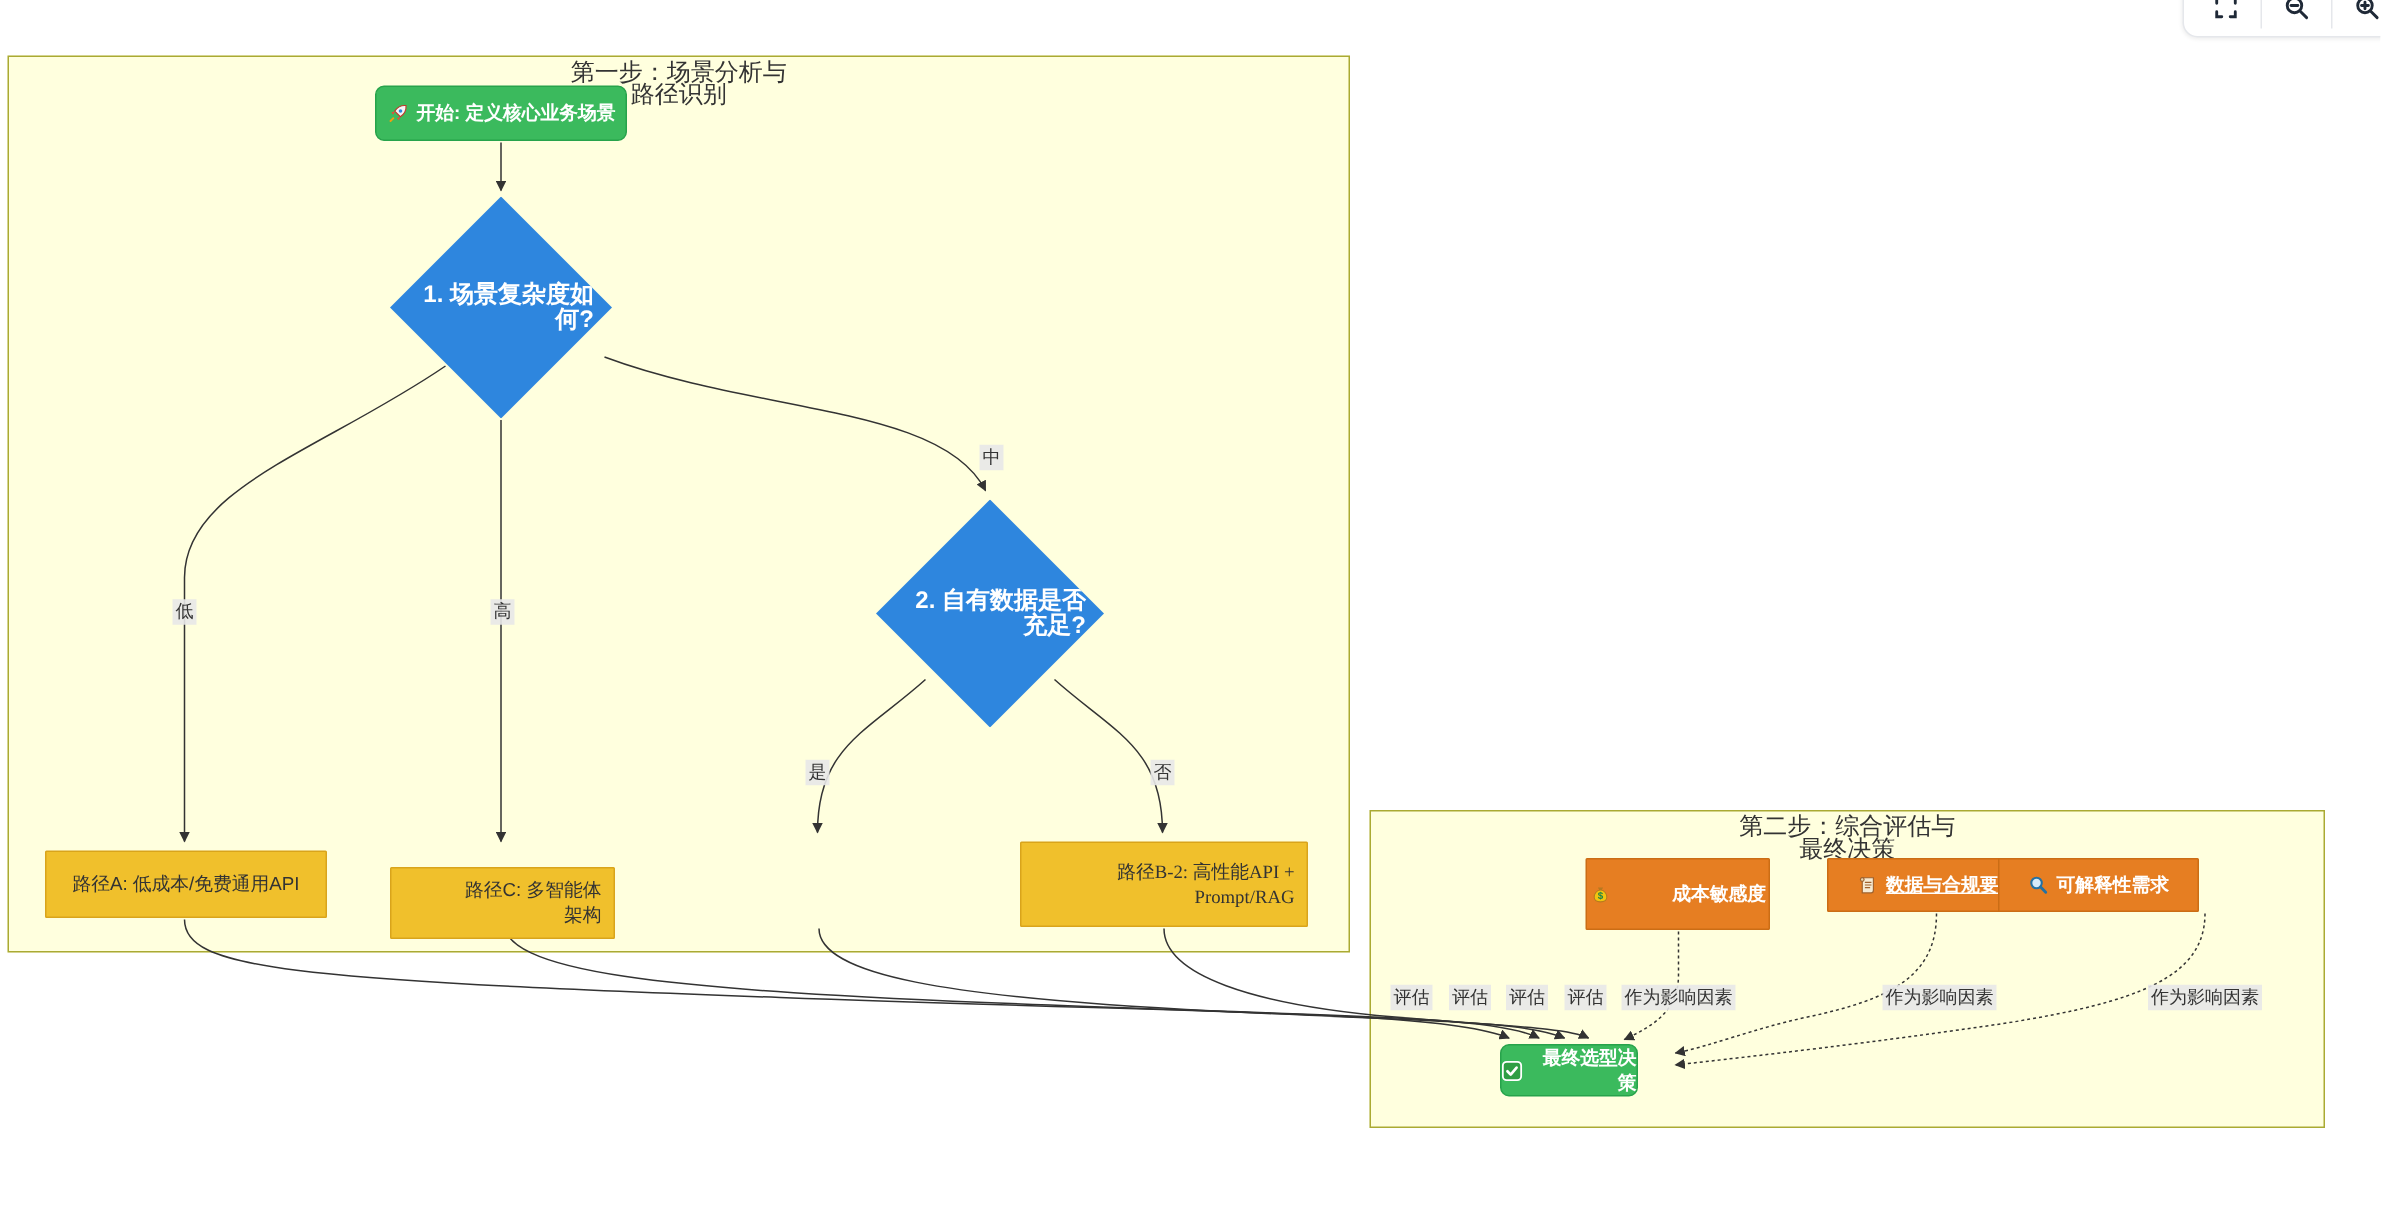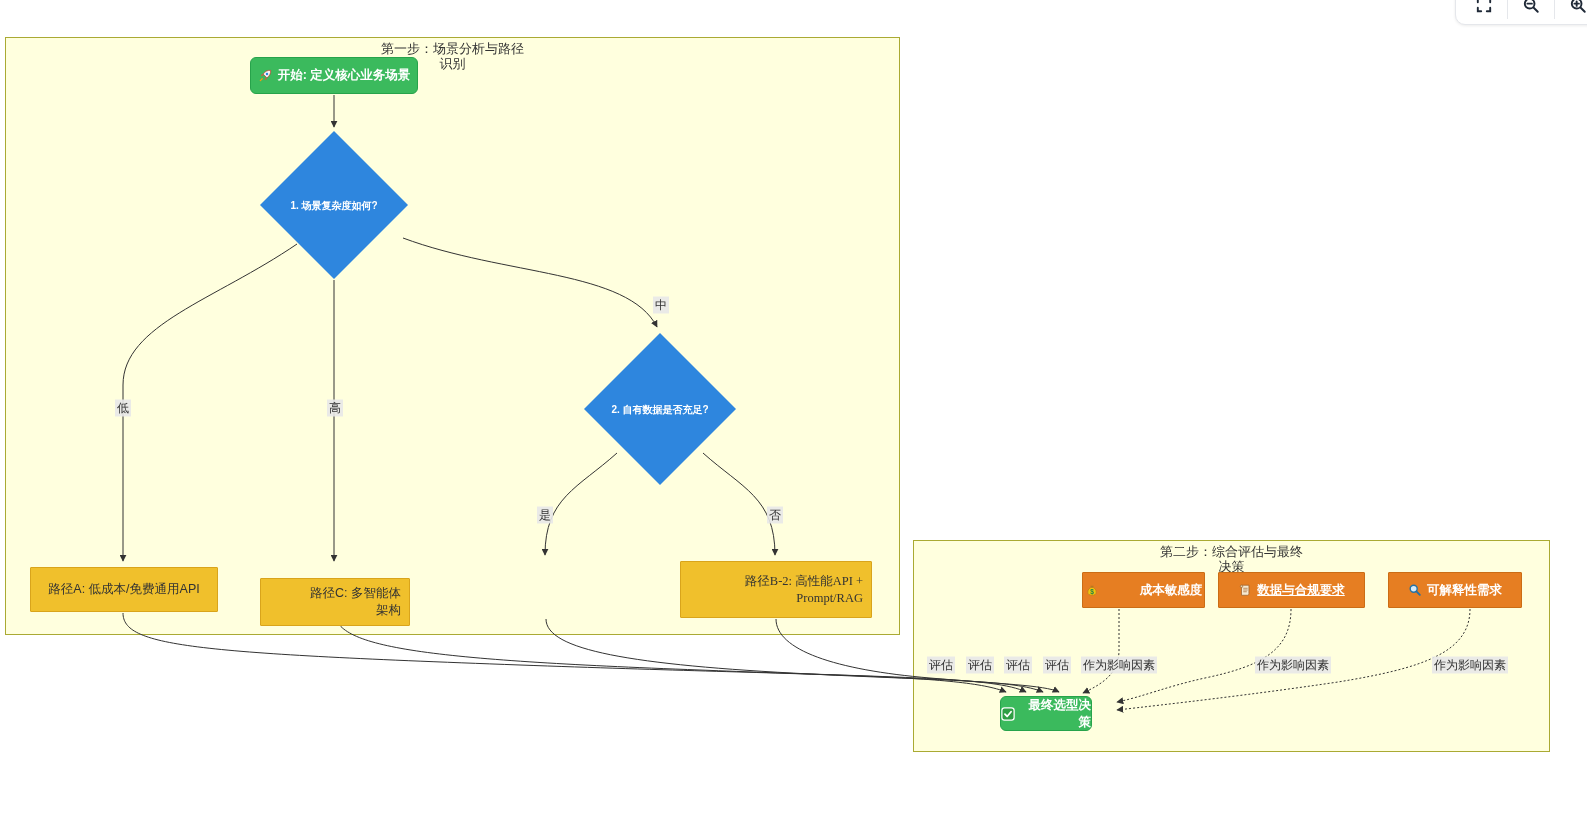--- a/index.html
+++ b/index.html
@@ -4,47 +4,47 @@
 <style>
   html,body{margin:0;padding:0;background:#fff;}
   body{font-family:"Liberation Sans","DejaVu Sans",sans-serif;color:#333;}
   .canvas{position:relative;width:1587px;height:813px;overflow:hidden;background:#fff;}
 
   
   .subgraph{position:absolute;background:#ffffde;border:1px solid #aaaa33;box-sizing:border-box;}
   .sg1{left:5px;top:37px;width:895px;height:598px;}
   .sg2{left:913px;top:540px;width:637px;height:212px;}
   .sg-title{position:absolute;top:3px;left:0;right:0;margin:0 auto;width:152px;
-    text-align:center;font-size:13px;line-height:15px;color:#333;}
+    text-align:center;font-size:16px;line-height:15px;color:#333;}
 
   
   svg.edges{position:absolute;left:0;top:0;width:1587px;height:813px;pointer-events:none;}
   .edge{fill:none;stroke:#333;stroke-width:1px;}
   .edge.dotted{stroke-dasharray:2,2;}
 
   
   .node{position:absolute;box-sizing:border-box;display:flex;align-items:center;justify-content:center;
     text-align:right;font-size:12.5px;line-height:17px;}
   .node .ico{display:inline-flex;margin-right:5px;flex:0 0 auto;}
   .green{background:#3bba5d;border:1px solid #27a34b;border-radius:6px;color:#fff;font-weight:bold;}
   .gold{background:#f0c02c;border:1px solid #d9a41b;color:#333;border-radius:1px;padding:4px 8px;}
   .orange{background:#e67e22;border:1px solid #cb6d15;color:#fff;font-weight:bold;border-radius:1px;}
-  .diamond{background:#2e86de;color:#fff;font-weight:bold;font-size:10px;
+  .diamond{background:#2e86de;color:#fff;font-weight:bold;font-size:16px;
     clip-path:polygon(50% 0,100% 50%,50% 100%,0 50%);padding:0 12px;}
 
   .n-start{left:250px;top:57px;width:168px;height:37px;}
   .n-d1{left:260px;top:131px;width:148px;height:148px;}
   .n-d2{left:584px;top:333px;width:152px;height:152px;}
   .n-pa{left:30px;top:567px;width:188px;height:45px;}
   .n-pc{left:260px;top:578px;width:150px;height:48px;padding-left:37px;}
   .n-pb1{left:450px;top:561px;width:193px;height:57px;}
   .n-pb2{left:680px;top:561px;width:192px;height:57px;font-family:Liberation Serif, serif;}
-  .n-cost{left:1082px;top:572px;width:123px;height:36px;gap:36px;}
+  .n-cost{left:1057px;top:572px;width:123px;height:48px;gap:36px;}
   .n-comp{left:1218px;top:572px;width:147px;height:36px;text-decoration:underline;}
-  .n-expl{left:1388px;top:572px;width:134px;height:36px;}
+  .n-expl{left:1332px;top:572px;width:134px;height:36px;}
   .n-final{left:1000px;top:696px;width:92px;height:35px;}
 
   
   .elabel{position:absolute;transform:translate(-50%,-50%);background:rgba(232,232,232,.9);
     color:#333;font-size:12px;padding:0 2px;white-space:nowrap;}
 
   
   .toolbar{position:absolute;top:-16px;right:-20px;display:flex;align-items:flex-end;
     background:#fff;border:1px solid #e5e7eb;border-radius:10px;box-shadow:0 1px 3px rgba(0,0,0,.08);
     padding:8px 8px 5px 8px;}

